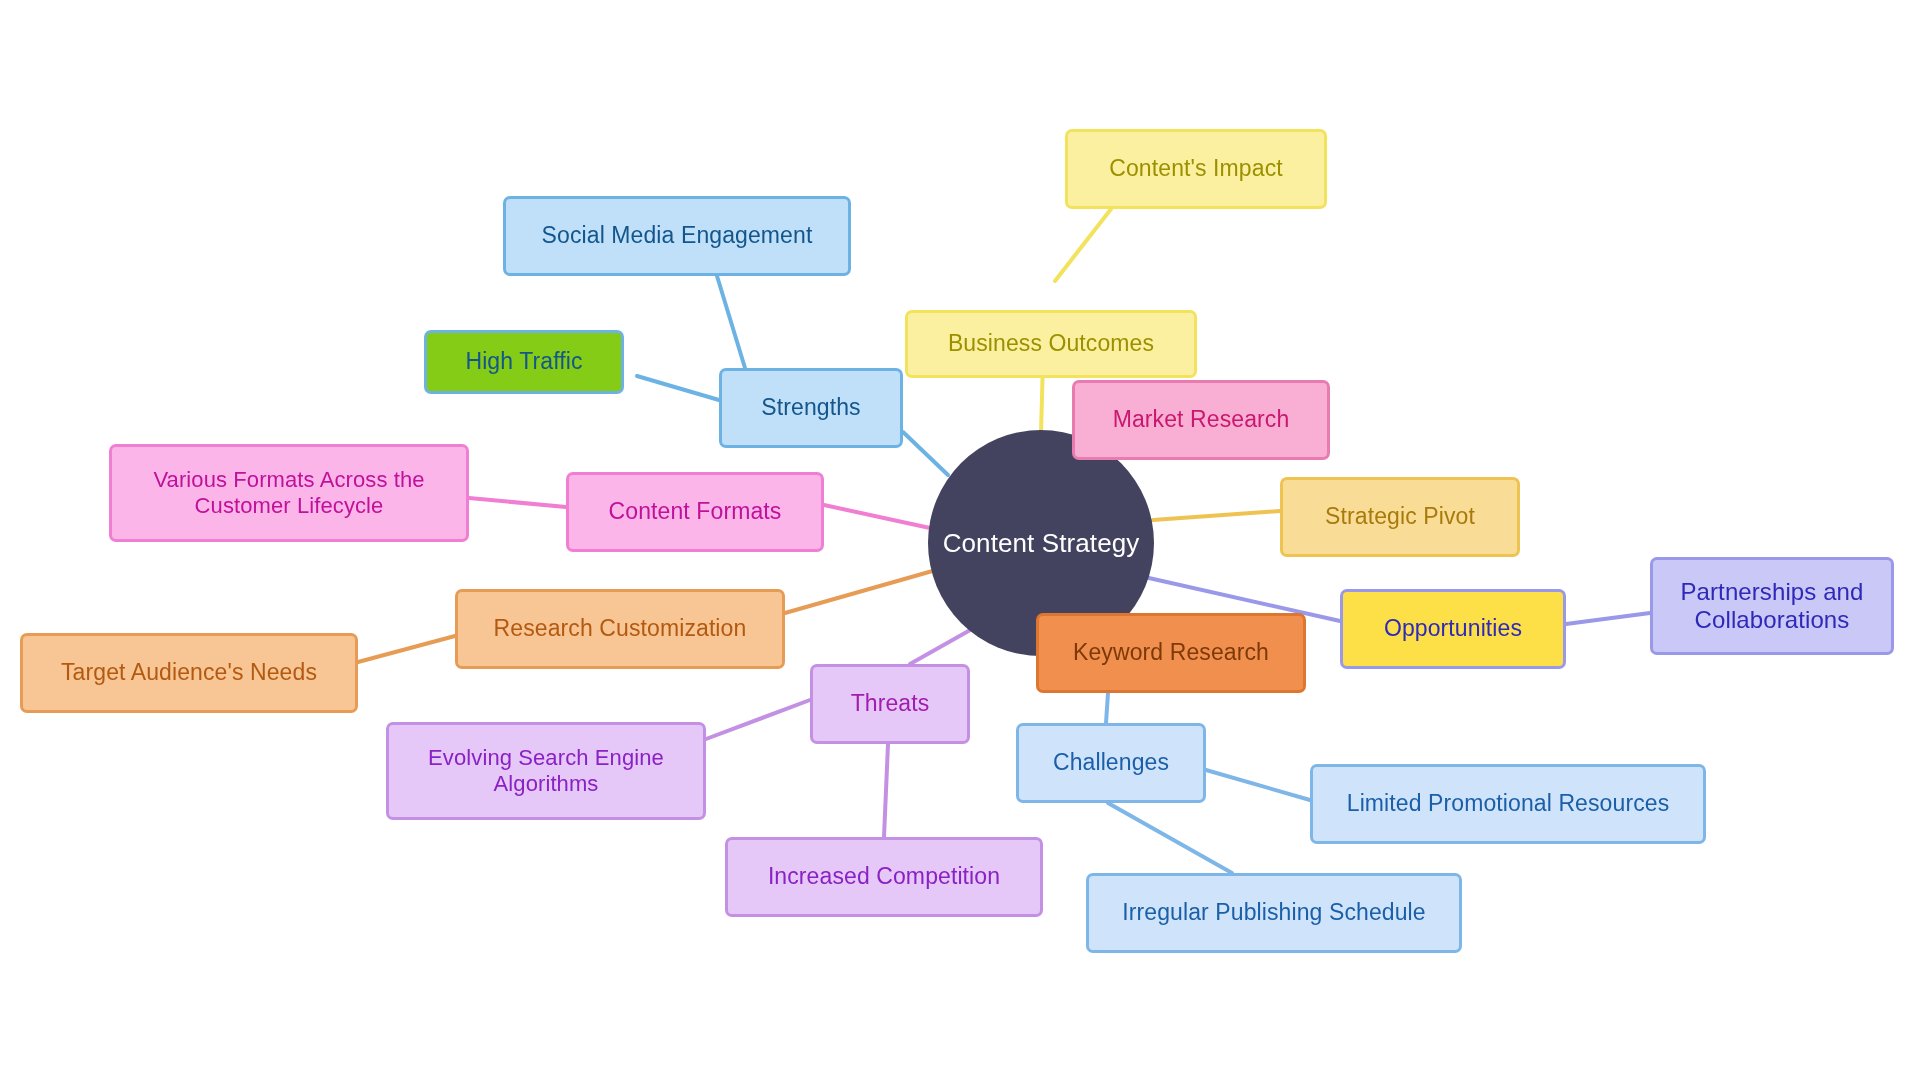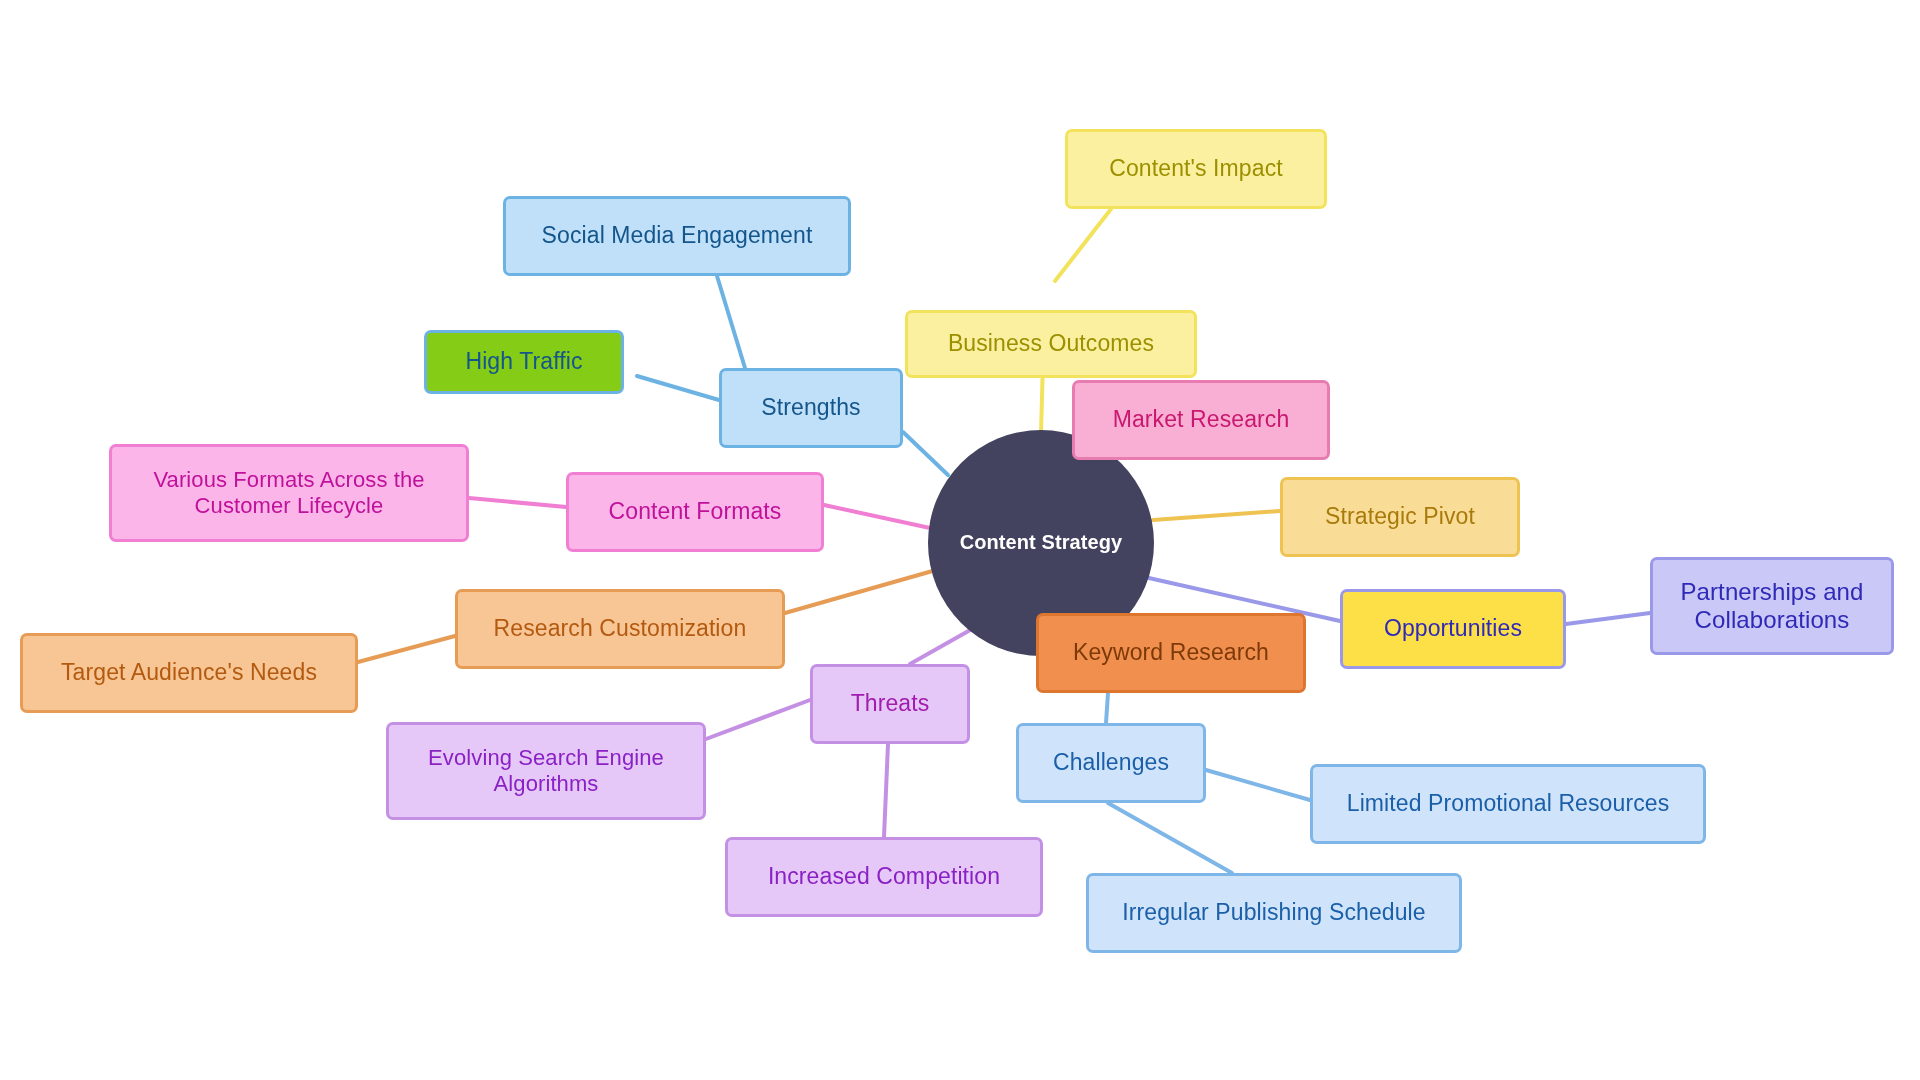--- a/index.html
+++ b/index.html
@@ -68,21 +68,21 @@
       <line x1="1108" y1="803" x2="1232" y2="873" stroke="#7fb6e8" stroke-width="4" stroke-linecap="round"></line>
       <line x1="972" y1="629" x2="910" y2="664" stroke="#c490e4" stroke-width="4" stroke-linecap="round"></line>
       <line x1="810" y1="700" x2="706" y2="739" stroke="#c490e4" stroke-width="4" stroke-linecap="round"></line>
       <line x1="888" y1="744" x2="884" y2="837" stroke="#c490e4" stroke-width="4" stroke-linecap="round"></line>
       <line x1="930" y1="528" x2="824" y2="505" stroke="#f07ed2" stroke-width="4" stroke-linecap="round"></line>
       <line x1="566" y1="507" x2="469" y2="498" stroke="#f07ed2" stroke-width="4" stroke-linecap="round"></line>
       <line x1="936" y1="570" x2="785" y2="613" stroke="#e79c55" stroke-width="4" stroke-linecap="round"></line>
       <line x1="455" y1="636" x2="358" y2="662" stroke="#e79c55" stroke-width="4" stroke-linecap="round"></line>
     </svg>
   <div id="node-layer">
-      <div class="node root" style="left: 928px; top: 430px; width: 226px; height: 226px; background: rgb(67, 67, 96); border-color: rgb(67, 67, 96); color: rgb(255, 255, 255); font-size: 20px; font-weight: bold;">Content Strategy</div>
+      <div class="node root" style="left: 928px; top: 430px; width: 226px; height: 226px; background: rgb(67, 67, 96); border-color: rgb(67, 67, 96); color: rgb(255, 255, 255); font-size: 26px;">Content Strategy</div>
       <div class="node rounded" style="left: 719px; top: 368px; width: 184px; height: 80px; background: rgb(191, 224, 248); border-color: rgb(108, 179, 228); color: rgb(20, 86, 140); font-size: 23px;">Strengths</div>
       <div class="node rounded" style="left: 503px; top: 196px; width: 348px; height: 80px; background: rgb(191, 224, 248); border-color: rgb(108, 179, 228); color: rgb(20, 86, 140); font-size: 23px;">Social Media Engagement</div>
       <div class="node rounded" style="left: 424px; top: 330px; width: 200px; height: 64px; background: #84cc16; border-color: rgb(108, 179, 228); color: rgb(20, 86, 140); font-size: 23px;">High Traffic</div>
       <div class="node rounded" style="left: 905px; top: 281px; width: 292px; height: 68px; background: rgb(250, 240, 160); border-color: rgb(243, 226, 92); color: rgb(156, 144, 0); font-size: 23px; margin-top: 29px;">Business Outcomes</div>
       <div class="node rounded" style="left: 1065px; top: 129px; width: 262px; height: 80px; background: rgb(250, 240, 160); border-color: rgb(243, 226, 92); color: rgb(156, 144, 0); font-size: 23px;">Content's Impact</div>
       <div class="node rounded" style="left: 1072px; top: 380px; width: 258px; height: 80px; background: rgb(249, 174, 212); border-color: rgb(232, 124, 176); color: rgb(201, 24, 111); font-size: 23px;">Market Research</div>
       <div class="node rounded" style="left: 1280px; top: 477px; width: 240px; height: 80px; background: rgb(249, 221, 150); border-color: rgb(238, 195, 82); color: rgb(168, 122, 12); font-size: 23px;">Strategic Pivot</div>
       <div class="node rounded" style="left: 1340px; top: 589px; width: 226px; height: 80px; background: #fde047; border-color: rgb(154, 152, 232); color: rgb(47, 41, 184); font-size: 23px;">Opportunities</div>
       <div class="node rounded" style="left: 1650px; top: 557px; width: 244px; height: 98px; background: rgb(201, 200, 246); border-color: rgb(154, 152, 232); color: rgb(47, 41, 184); font-size: 24px;">Partnerships and
 Collaborations</div>

